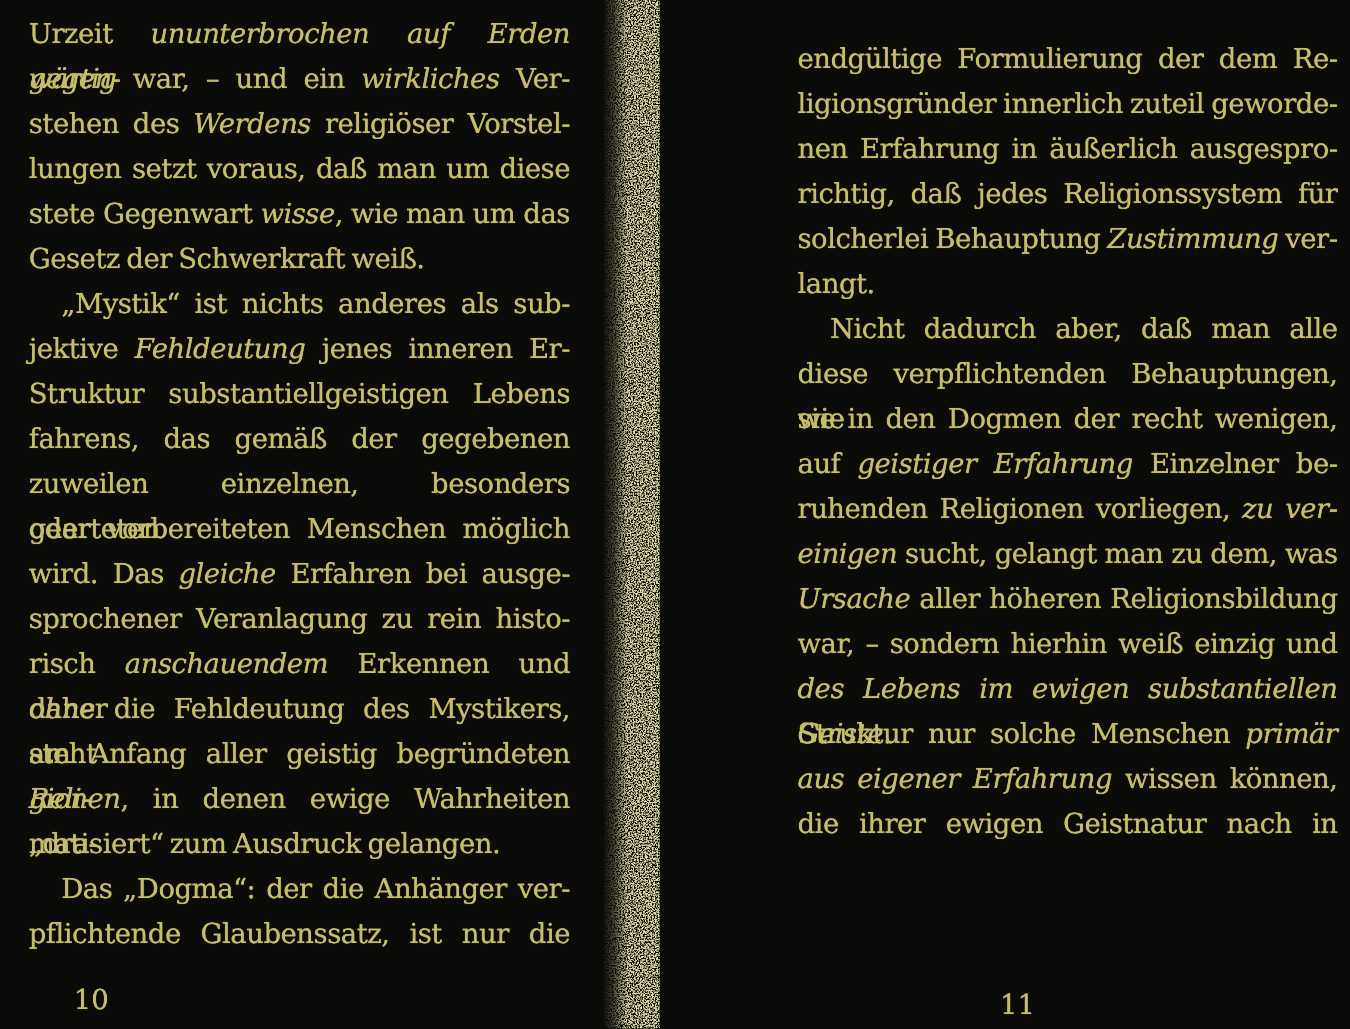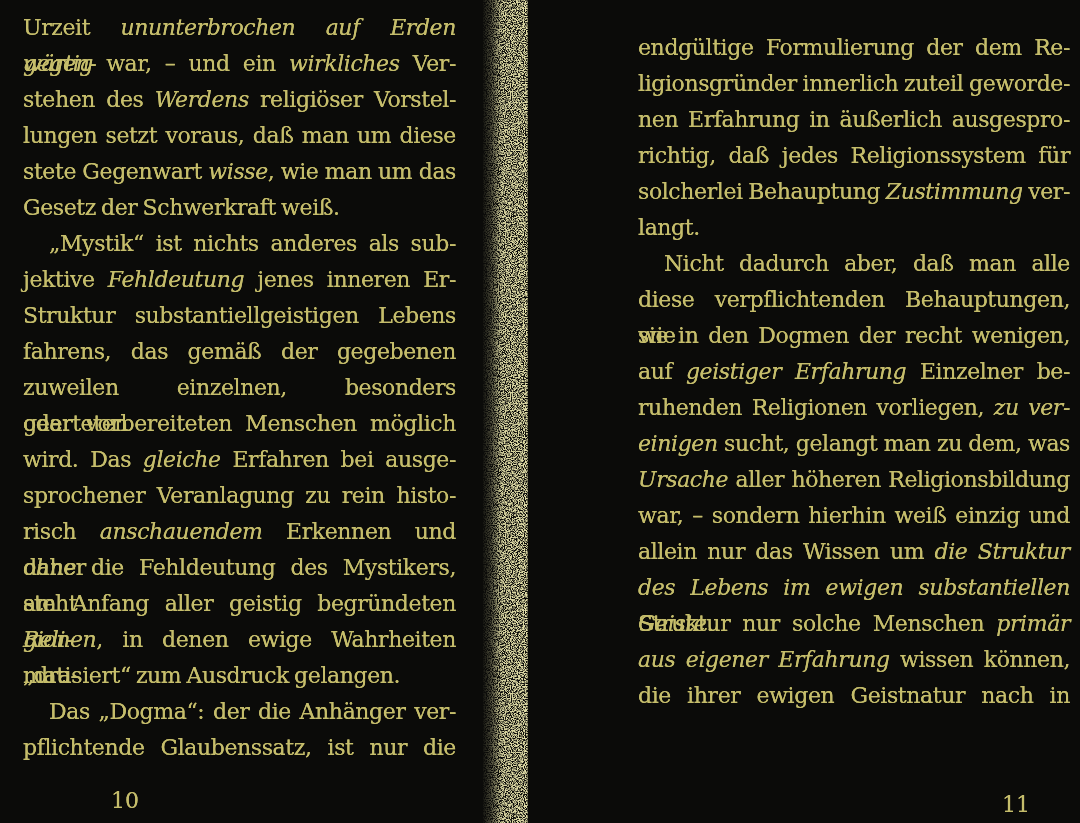--- a/index.html
+++ b/index.html
@@ -25,22 +25,22 @@
     white-space:normal;
   }
   .line.end{text-align-last:left;}
   .line.indent{padding-left:26px;}
   .it{font-style:italic;}
   .pagenum{
     position:absolute;
     color:#c5bd6b;font-size:22px;
     text-shadow:0 0 0.6px currentColor;
   }
-  .pagenum-left{left:39px;top:788px;width:100px;text-align:right;}
-  .pagenum-right{left:598px;top:792px;width:432px;text-align:right;}
+  .pagenum-left{left:23px;top:788px;width:100px;text-align:center;}
+  .pagenum-right{left:598px;top:792px;width:432px;text-align:center;}
   .gutter{
     position:absolute;left:483px;top:0;width:45px;height:823px;
   }
 </style>
 </head>
 <body>
 
 <svg class="gutter" width="45" height="823" viewBox="0 0 45 823" preserveAspectRatio="none">
   <defs>
     <filter id="speckle" x="0" y="0" width="100%" height="100%">
@@ -100,20 +100,19 @@
       <div class="line"><span>solcherlei Behauptung </span><span class="it">Zustimmung</span><span> ver-</span></div>
       <div class="line end"><span>langt.</span></div>
       <div class="line indent"><span>Nicht dadurch aber, daß man alle</span></div>
       <div class="line"><span>diese verpflichtenden Behauptungen, wie</span></div>
       <div class="line"><span>sie in den Dogmen der recht wenigen,</span></div>
       <div class="line"><span>auf </span><span class="it">geistiger Erfahrung</span><span> Einzelner be-</span></div>
       <div class="line"><span>ruhenden Religionen vorliegen, </span><span class="it">zu ver-</span></div>
       <div class="line"><span class="it">einigen</span><span> sucht, gelangt man zu dem, was</span></div>
       <div class="line"><span class="it">Ursache</span><span> aller höheren Religionsbildung</span></div>
       <div class="line"><span>war, – sondern hierhin weiß einzig und</span></div>
-      <div class="line"><span>allein nur das Wissen um </span><span class="it">die Struktur</span></div>
       <div class="line"><span class="it">des Lebens im ewigen substantiellen Geiste</span><span>.</span></div>
       <div class="line"><span>Struktur nur solche Menschen </span><span class="it">primär</span></div>
       <div class="line"><span class="it">aus eigener Erfahrung</span><span> wissen können,</span></div>
       <div class="line"><span>die ihrer ewigen Geistnatur nach in</span></div>
     </div>
 </div>
 <div class="pagenum pagenum-right">11</div>
 
 </body></html>

